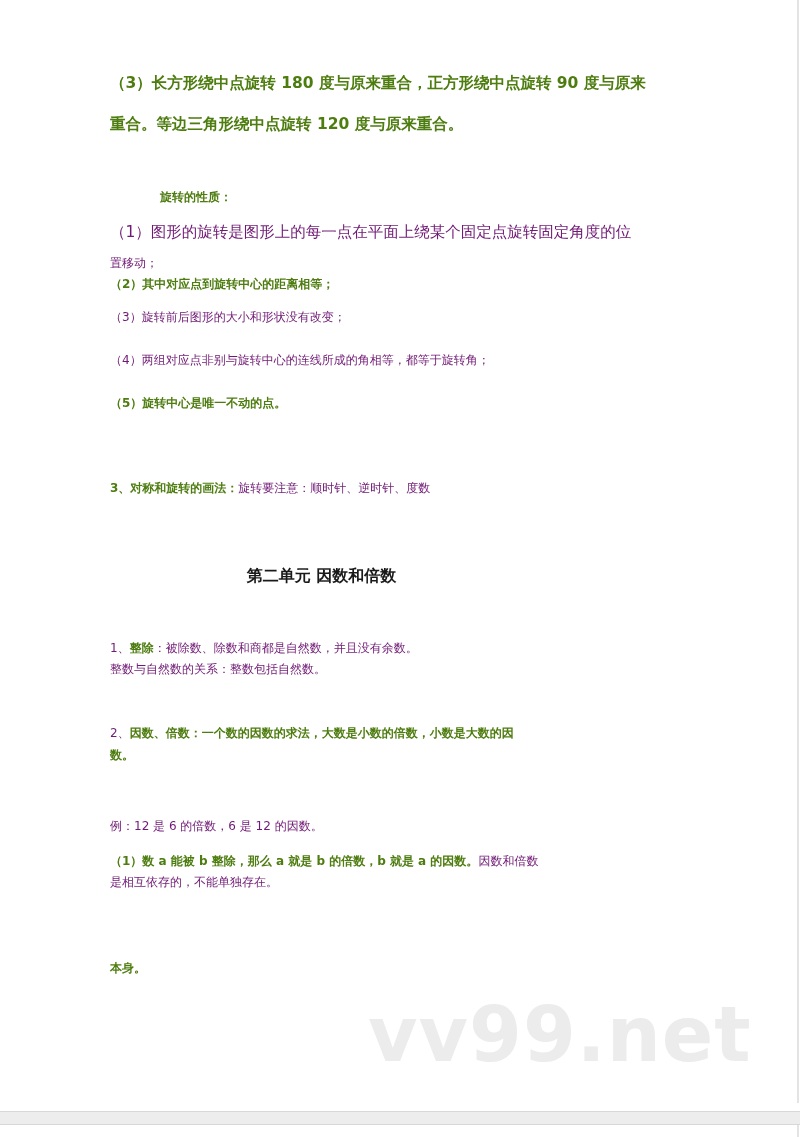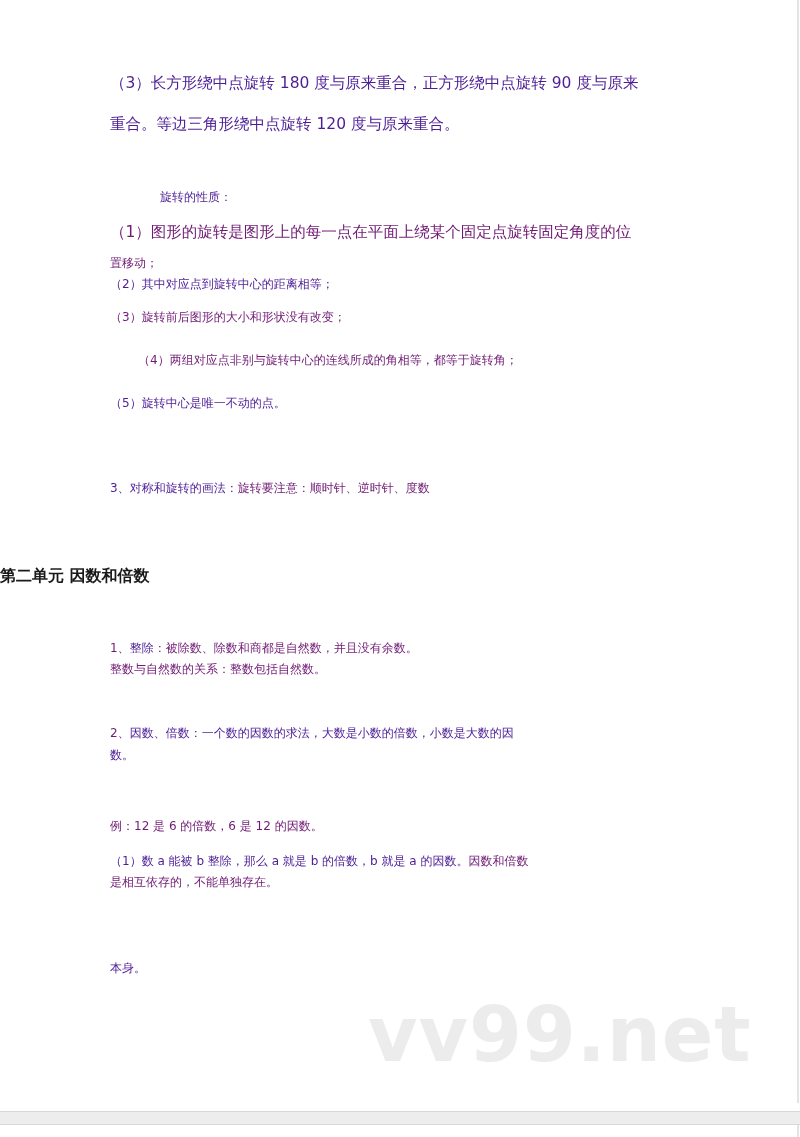--- a/index.html
+++ b/index.html
@@ -13,25 +13,25 @@
   .page {
     position: absolute; left: 0; top: 0;
     width: 797px; height: 1103px;
     background: #ffffff;
     border-right: 2px solid #e4e4e4;
   }
   .line {
     position: absolute; left: 110px; white-space: nowrap;
     font-size: 12px; line-height: 20px;
   }
-  .b { font-weight: normal; color: #4c1d95; }
+  .b { font-weight: bold; color: #4d7c0f; }
   .n { font-weight: normal; color: #701a75; }
   .big { font-size: 15.5px; }
   .title {
-    position: absolute; left: 0; width: 643px; 
+    position: absolute; left: 0; width: 643px; text-align: center;
     font-size: 16px; font-weight: bold; color: #1a1a1a;
   }
   .watermark {
     position: absolute; left: 368px; top: 995px;
     font-family: "DejaVu Sans", sans-serif; font-weight: bold;
     font-size: 76px; line-height: 80px; color: #ececec; letter-spacing: 1px;
   }
   .page-gap {
     position: absolute; left: 0; top: 1111px; width: 800px; height: 12px;
     background: #ededed;
@@ -48,21 +48,21 @@
 <div class="page">
 
   <div class="line b big" style="top:73px;">（3）长方形绕中点旋转 180 度与原来重合，正方形绕中点旋转 90 度与原来</div>
   <div class="line b big" style="top:114px;">重合。等边三角形绕中点旋转 120 度与原来重合。</div>
 
   <div class="line b" style="top:187px; left:160px;">旋转的性质：</div>
   <div class="line n big" style="top:222px;">（1）图形的旋转是图形上的每一点在平面上绕某个固定点旋转固定角度的位</div>
   <div class="line n" style="top:253px;">置移动；</div>
   <div class="line b" style="top:274px;">（2）其中对应点到旋转中心的距离相等；</div>
   <div class="line n" style="top:307px;">（3）旋转前后图形的大小和形状没有改变；</div>
-  <div class="line n" style="top:350px;margin-left:28px;">（4）两组对应点非别与旋转中心的连线所成的角相等，都等于旋转角；</div>
+  <div class="line n" style="top:350px;">（4）两组对应点非别与旋转中心的连线所成的角相等，都等于旋转角；</div>
   <div class="line b" style="top:393px;">（5）旋转中心是唯一不动的点。</div>
 
   <div class="line" style="top:478px;">
     <span class="b">3、对称和旋转的画法：</span><span class="n">旋转要注意：顺时针、逆时针、度数</span>
   </div>
 
   <div class="title" style="top:566px;">第二单元  因数和倍数</div>
 
   <div class="line" style="top:638px;">
     <span class="n">1、</span><span class="b">整除</span><span class="n">：被除数、除数和商都是自然数，并且没有余数。</span>

